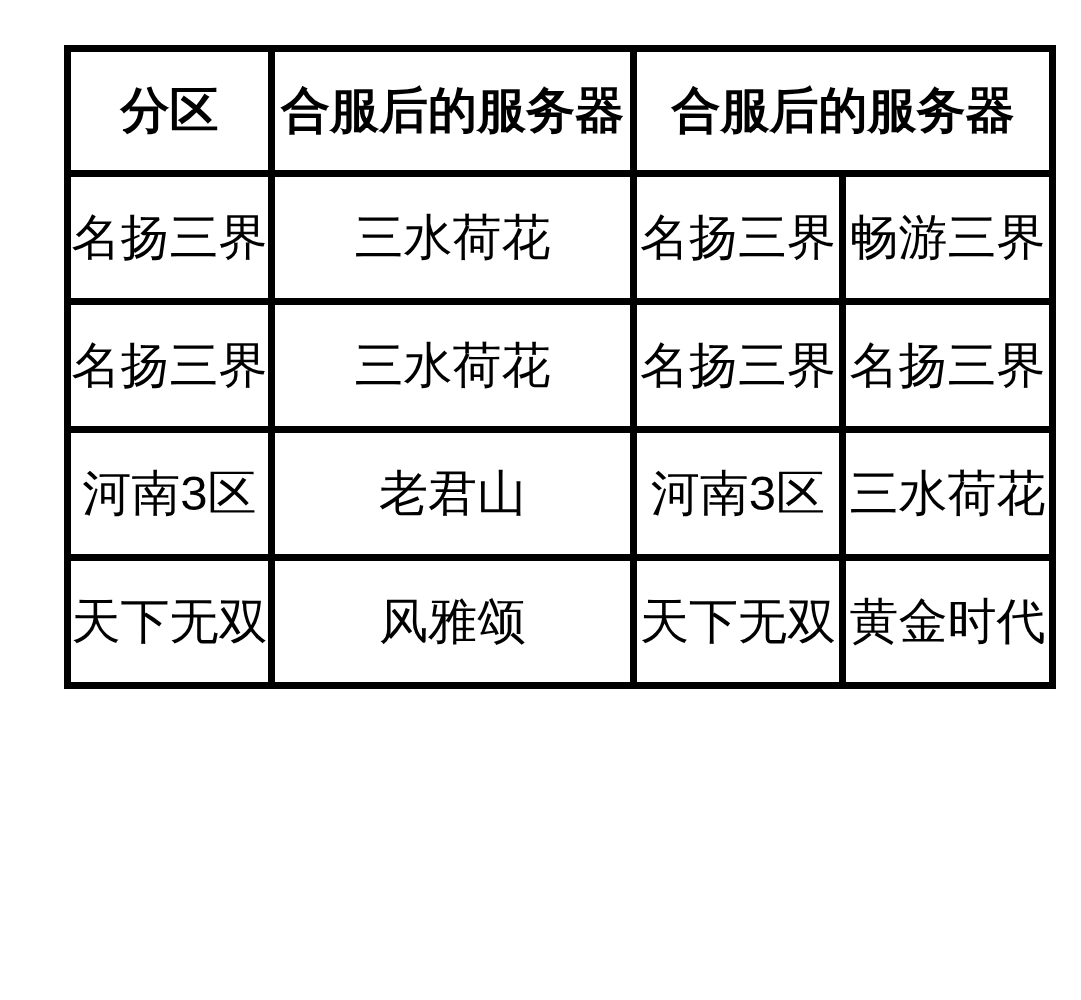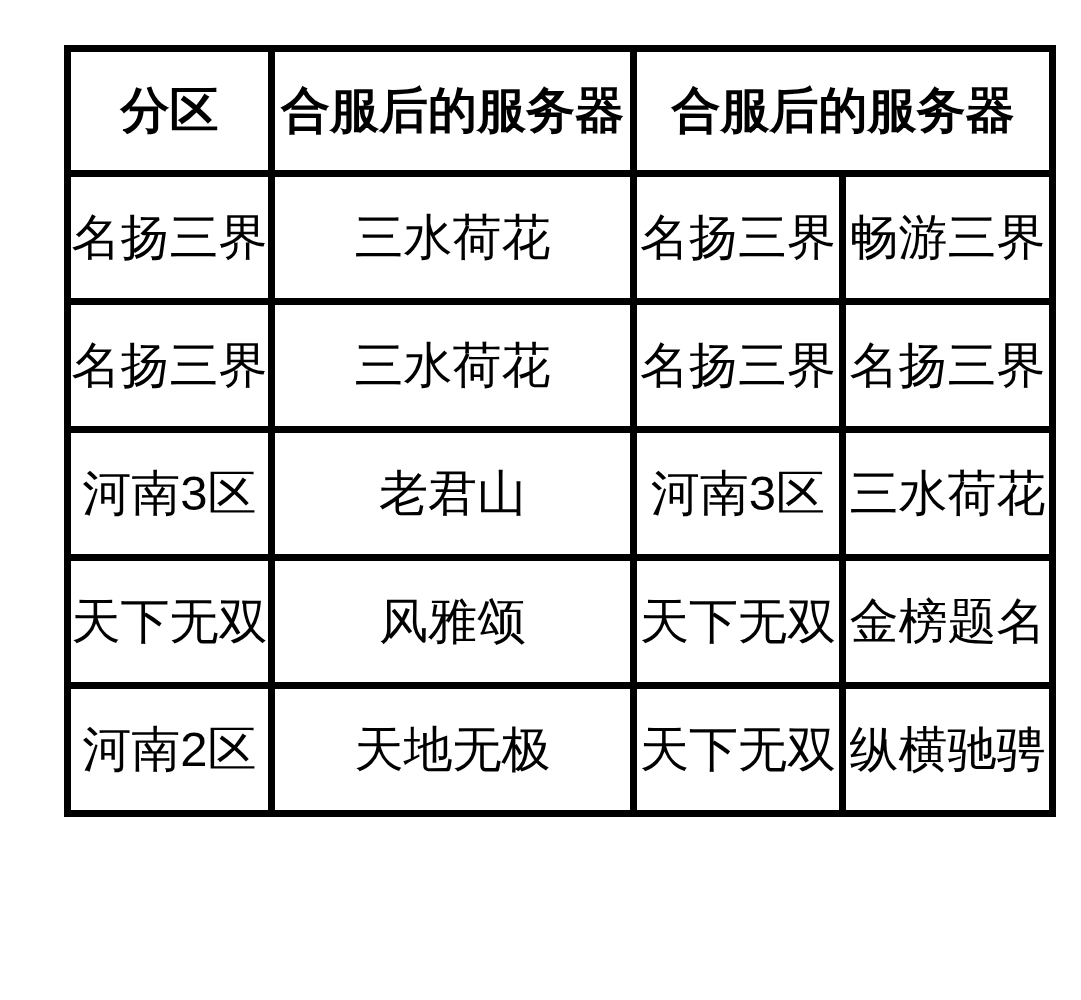--- a/index.html
+++ b/index.html
@@ -84,23 +84,17 @@
       <tr>
         <td>河南3区</td>
         <td>老君山</td>
         <td>河南3区</td>
         <td>三水荷花</td>
       </tr>
       <tr>
         <td>天下无双</td>
         <td>风雅颂</td>
         <td>天下无双</td>
-        <td>金榜题名</td>
-      </tr>
-      <tr>
-        <td>河南2区</td>
-        <td>天地无极</td>
-        <td>天下无双</td>
-        <td>纵横驰骋</td>
+        <td>黄金时代</td>
       </tr>
     </tbody>
   </table>
 </div>
 
 </body></html>

